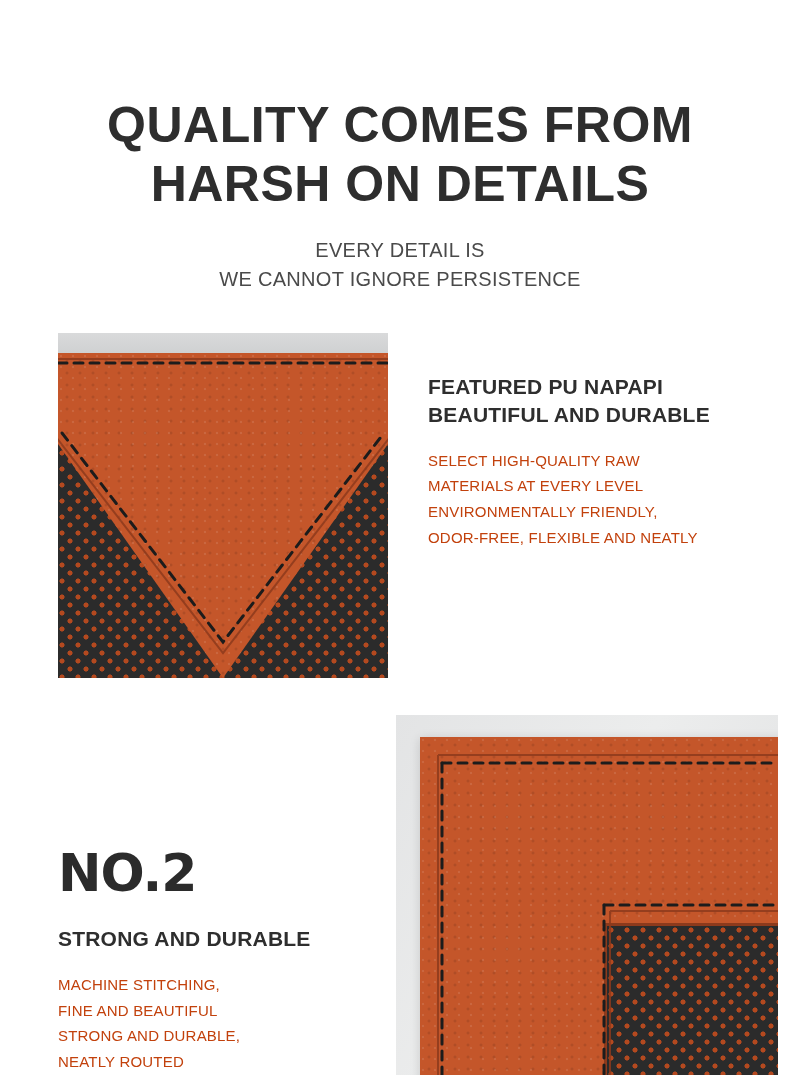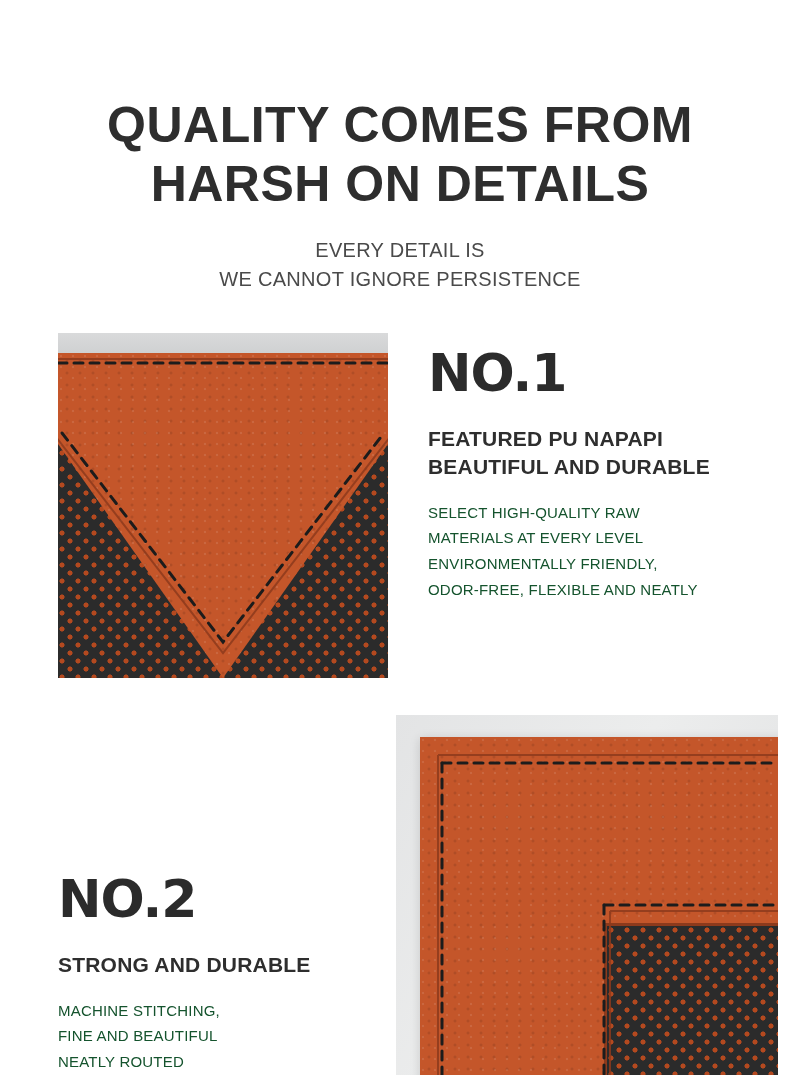--- a/index.html
+++ b/index.html
@@ -87,21 +87,21 @@
     margin-top: 26px;
     font-size: 21px;
     font-weight: bold;
     color: #2e2e2e;
     line-height: 1.35;
     letter-spacing: 0.2px;
   }
   .body-text {
     margin-top: 18px;
     font-size: 15px;
-    color: #14532d;
+    color: #c2410c;
     line-height: 1.72;
     letter-spacing: 0.2px;
   }
 
   
   .p1-bg {
     position: absolute;
     inset: 0;
     background: #c25127;
   }
@@ -202,21 +202,20 @@
     <div class="p1-top-grey"></div>
     <svg class="p1-stitch" viewBox="0 0 330 325" preserveAspectRatio="none">
       <path class="seam-line" d="M0 6 L330 6"></path>
       <path class="stitch-path" d="M0 10 L330 10"></path>
       <path class="seam-line" d="M-2 84 L165 300 L332 84"></path>
       <path class="stitch-path" d="M4 80 L165 289 L326 80"></path>
     </svg>
   </div>
 
   <div class="text-block text-1">
-    <div class="no-label">NO.1</div>
     <div class="heading">
       <div>FEATURED PU NAPAPI</div>
       <div>BEAUTIFUL AND DURABLE</div>
     </div>
     <div class="body-text">
       <div>SELECT HIGH-QUALITY RAW</div>
       <div>MATERIALS AT EVERY LEVEL</div>
       <div>ENVIRONMENTALLY FRIENDLY,</div>
       <div>ODOR-FREE, FLEXIBLE AND NEATLY</div>
     </div>
@@ -227,20 +226,21 @@
 <div class="section section-2">
 
   <div class="text-block text-2">
     <div class="no-label">NO.2</div>
     <div class="heading">
       <div>STRONG AND DURABLE</div>
     </div>
     <div class="body-text">
       <div>MACHINE STITCHING,</div>
       <div>FINE AND BEAUTIFUL</div>
+      <div>STRONG AND DURABLE,</div>
       <div>NEATLY ROUTED</div>
     </div>
   </div>
 
   <div class="photo photo-2">
     <div class="p2-bg"></div>
     <div class="p2-panel"></div>
     <div class="p2-mesh"></div>
     <svg class="p2-stitch" viewBox="0 0 382 360" preserveAspectRatio="none">
       <path class="seam-line" d="M42 40 L382 40 M42 40 L42 360"></path>

